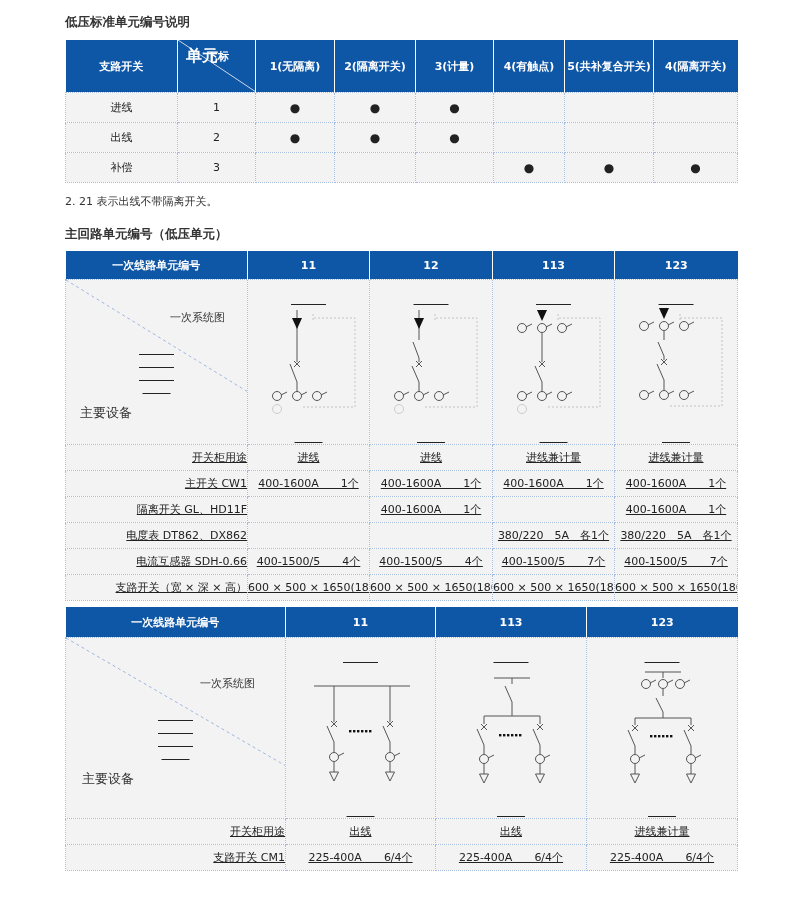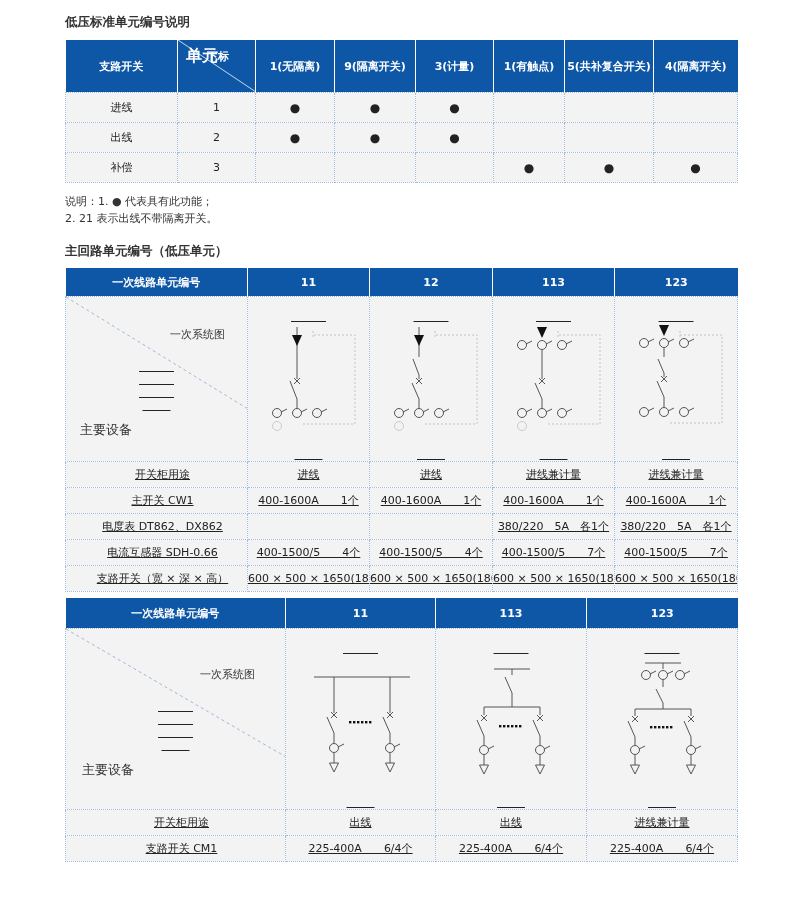--- a/index.html
+++ b/index.html
@@ -40,21 +40,21 @@
   .notes .n2{}
   .title2{margin-top:16px;}
   
   .t2{margin-top:9px;}
   .t3{margin-top:6px;}
   .t2 thead th{height:28px;}
   .t3 thead th{height:30px;}
   .t2 tbody td,.t3 tbody td{height:25px;text-decoration:underline;}
   .t2 td.diagram-cell{height:112px;}
   .t3 td.diagram-cell{height:128px;}
-  td.row-label{text-align:center;padding-left:12px;}
+  td.row-label{text-align:right;padding-left:12px;}
   td.diagram-label{position:relative;}
   td.diagram-label svg{position:absolute;left:0;top:0;}
   td.diagram-label .lab-top{position:absolute;font-size:11px;color:#333;}
   td.diagram-label .lab-bot{position:absolute;font-size:13px;color:#333;}
   .t2 td.diagram-label .lab-top{top:30px;right:22px;}
   .t2 td.diagram-label .lab-bot{bottom:22px;left:14px;}
   .t3 td.diagram-label .lab-top{top:38px;right:30px;}
   .t3 td.diagram-label .lab-bot{bottom:30px;left:16px;}
   .diagram-cell svg{display:block;margin:0 auto;}
 </style>
@@ -80,23 +80,23 @@
       <tr>
         <th>支路开关</th>
         <th class="diag-th">
           <svg width="78" height="52" viewBox="0 0 78 52">
             <line x1="0" y1="0" x2="78" y2="52" stroke="#cfd9ea" stroke-width="1"></line>
           </svg>
           <span class="dtop">下标</span>
           <span class="dbot">单元</span>
         </th>
         <th>1(无隔离)</th>
-        <th>9(隔离开关)</th>
+        <th>2(隔离开关)</th>
         <th>3(计量)</th>
-        <th>1(有触点)</th>
+        <th>4(有触点)</th>
         <th>5(共补复合开关)</th>
         <th>4(隔离开关)</th>
       </tr>
     </thead>
     <tbody>
       <tr>
         <td>进线</td>
         <td>1</td>
         <td class="dot-cell">●</td>
         <td class="dot-cell">●</td>
@@ -122,21 +122,20 @@
         <td class="dot-cell"></td>
         <td class="dot-cell"></td>
         <td class="dot-cell">●</td>
         <td class="dot-cell">●</td>
         <td class="dot-cell">●</td>
       </tr>
     </tbody>
   </table>
 
   <div class="notes">
-    <div class="n1">说明：1. ● 代表具有此功能；</div>
     <div class="n2">2. 21 表示出线不带隔离开关。</div>
   </div>
 
   <h1 class="section-title title2">主回路单元编号（低压单元）</h1>
 
   <table class="t2">
     <colgroup>
       <col style="width:182px">
         <col style="width:122px">
         <col style="width:123px">
@@ -262,20 +261,27 @@
         <td>进线</td>
         <td>进线</td>
         <td>进线兼计量</td>
         <td>进线兼计量</td>
       </tr>
       <tr>
         <td class="row-label">主开关 CW1</td>
         <td>400-1600A　　1个</td>
         <td>400-1600A　　1个</td>
         <td>400-1600A　　1个</td>
+        <td>400-1600A　　1个</td>
+      </tr>
+      <tr>
+        <td class="row-label">隔离开关 GL、HD11F</td>
+        <td></td>
+        <td>400-1600A　　1个</td>
+        <td></td>
         <td>400-1600A　　1个</td>
       </tr>
       <tr>
         <td class="row-label">电度表 DT862、DX862</td>
         <td></td>
         <td></td>
         <td>380/220　5A　各1个</td>
         <td>380/220　5A　各1个</td>
       </tr>
       <tr>

